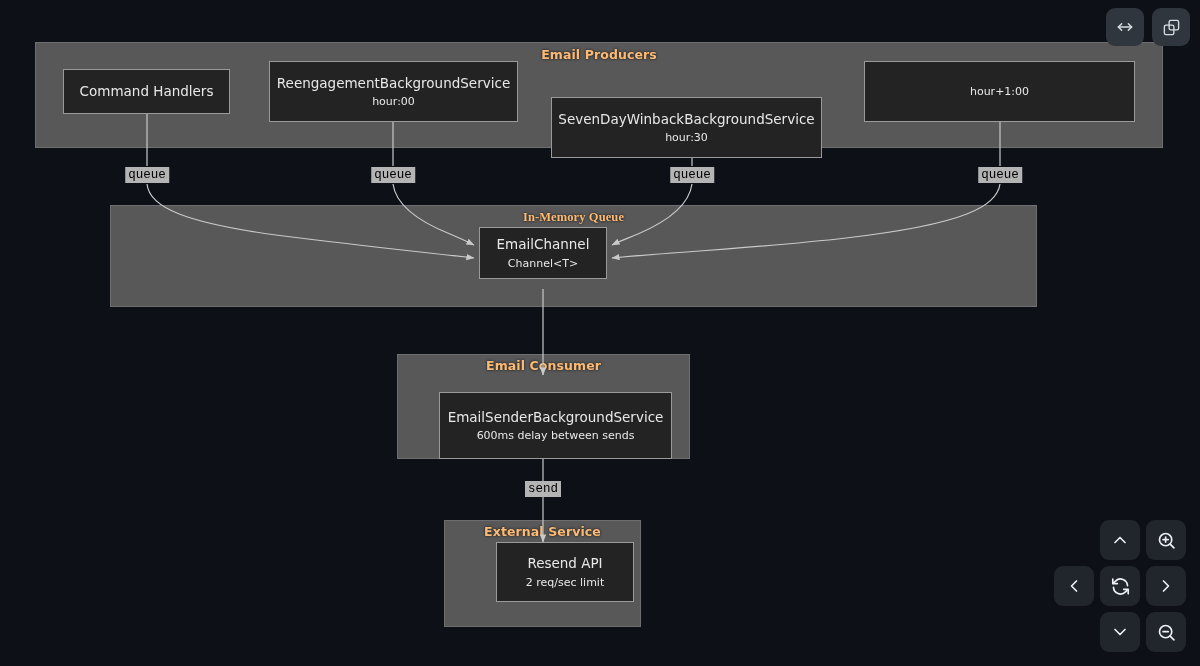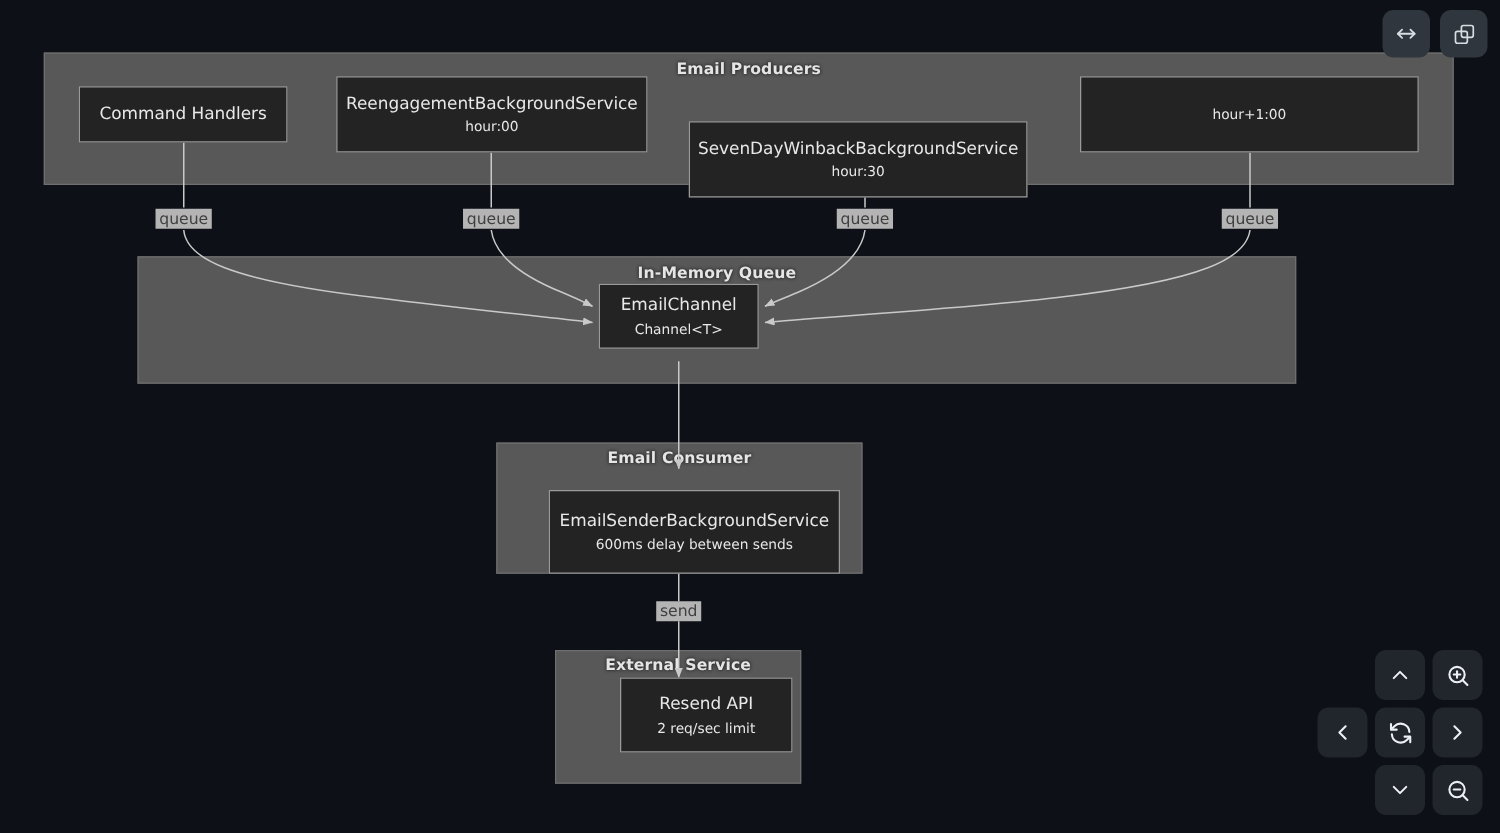--- a/index.html
+++ b/index.html
@@ -34,21 +34,21 @@
     position: absolute;
     background: #585858;
     border: 1px solid #6e6e6e;
     box-sizing: border-box;
   }
   .cluster-title {
     position: absolute;
     left: 0;
     right: 0;
     text-align: center;
-    color: #e5e5e5;
+    color: #fdba74;
     font-size: 12.5px;
     font-weight: bold;
     letter-spacing: .1px;
     white-space: nowrap;
     text-shadow: 0 0 3px #2b2b2b, 0 0 2px #2b2b2b;
   }
 
   
   .node {
     position: absolute;
@@ -63,26 +63,27 @@
     font-size: 13.5px;
     line-height: 1.55;
     text-align: center;
   }
   .node .l2 { font-size: 11px; }
 
   
   .edge-label {
     position: absolute;
     background: #b4b4b4;
-    color: #404040;
+    color: #000000;
     font-size: 12.5px;
     line-height: 14px;
     padding: 1px 3px;
     white-space: nowrap;
     transform: translate(-50%, -50%);
+    font-family: Liberation Mono, monospace;
   }
 
   
   .toolbar {
     position: absolute;
     top: 8px;
     right: 10px;
     display: flex;
     gap: 8px;
   }
@@ -131,21 +132,21 @@
 
 <div id="app">
 
   <div id="canvas">
 
     <div class="cluster" style="left:35px; top:42px; width:1128px; height:106px;">
       <div class="cluster-title" style="top:4px;">Email Producers</div>
     </div>
 
     <div class="cluster" style="left:110px; top:205px; width:927px; height:102px;">
-      <div class="cluster-title" style="top:4px;">In-Memory Queue</div>
+      <div class="cluster-title" style="top:4px;font-family:Liberation Serif, serif;">In-Memory Queue</div>
     </div>
 
     <div class="cluster" style="left:397px; top:354px; width:293px; height:105px;">
       <div class="cluster-title" style="top:3px;">Email Consumer</div>
     </div>
 
     <div class="cluster" style="left:444px; top:520px; width:197px; height:107px;">
       <div class="cluster-title" style="top:3px;">External Service</div>
     </div>
 

